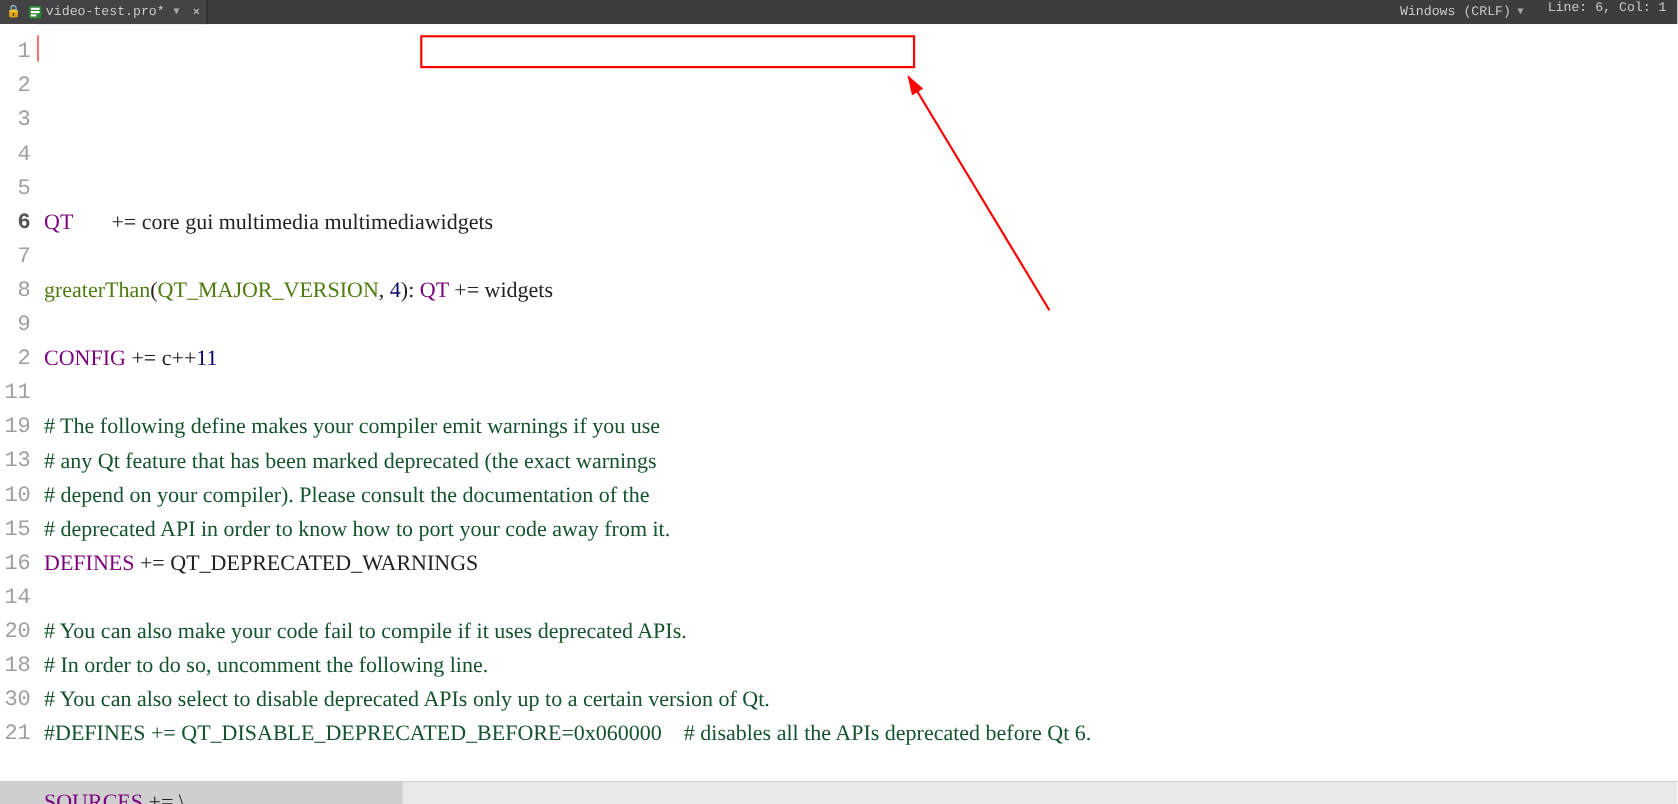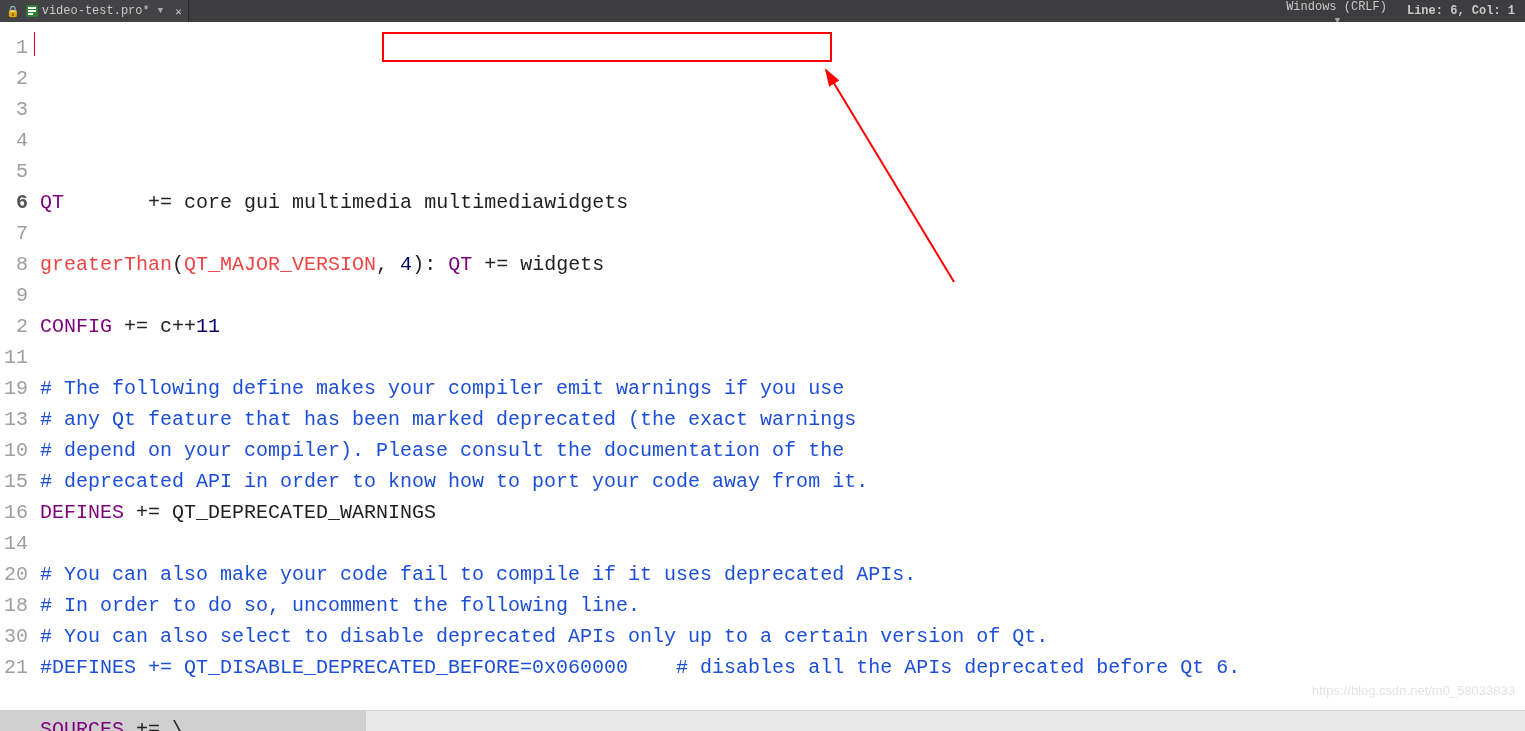--- a/index.html
+++ b/index.html
@@ -21,22 +21,22 @@
     gap: 4px;
     border-right: 1px solid #2a2a2a;
     background: #434345;
   }
   .filetype-icon { width:12px; height:12px; display:inline-block;}
   .filetype-icon svg { width:12px; height:12px; display:block;}
   .tab .dropdown-icon, .enc .dropdown-icon { font-size:9px; padding-left:4px; padding-right:2px; color:#aaa;}
   .tab .close-icon { font-size:11px; padding-left:6px; color:#ccc;}
   .lock-icon { color:#888; font-size:11px; padding-right:2px;}
   .spacer { flex:1;}
-  .enc { display:flex; align-items:center; padding:0 10px; gap:2px;flex-direction:column;}
-  .pos { display:flex; align-items:center; padding:0 10px;font-weight:bold;}
+  .enc { display:flex; align-items:center; padding:0 10px; gap:2px;}
+  .pos { display:flex; align-items:flex-start; padding:0 10px;}
   
   .editor {
     position: relative;
     display: flex;
     height: 688px;
     font-size: 20px;
     line-height: 31px;
     background:#fff;
   }
   .gutter {
@@ -50,24 +50,24 @@
   }
   .gutter div.current { color:#555; font-weight:bold;}
   .code {
     flex:1;
     padding-top:10px;
     padding-left:6px;
     white-space: pre;
     color:#222;
     position:relative;
   }
-  .code-line { height:31px; }
+  .code-line { height:31px;font-family:Liberation Serif, serif; }
   .kw    { color:#7d007d; } 
-  .ident { color:#ef4444; }
-  .cmt   { color:#1d4ed8;margin-top:40px; }
+  .ident { color:#4d7c0f; }
+  .cmt   { color:#14532d;margin-top:40px; }
   .num   { color:#006; }
   .op    { color:#222;}
   .highlight-box {
     position:absolute;
     border:2px solid #ff0000;
     pointer-events:none;
   }
   .arrow {
     position:absolute;
     pointer-events:none;
@@ -154,18 +154,17 @@
     <div class="highlight-box" id="hlbox" style="top: 10px; left: 348px; width: 450px; height: 30px;"></div>
     <svg class="arrow" id="arrow" width="1525" height="688" style="left:0;top:0;position:absolute;">
       <defs>
         <marker id="ah" markerWidth="10" markerHeight="10" refX="8" refY="3" orient="auto">
           <path d="M0,0 L0,6 L9,3 z" fill="#ff0000"></path>
         </marker>
       </defs>
       <line id="arrowline" stroke="#ff0000" stroke-width="2" marker-end="url(#ah)" x1="920" y1="260" x2="792" y2="48"></line>
     </svg>
   <div class="code-line"><span class="kw">QT       </span><span class="op">+=</span><span> core</span><span> gui </span><span>multimedia</span><span> </span><span>multimediawidgets</span></div><div class="code-line"></div><div class="code-line"><span class="ident">greaterThan</span><span>(</span><span class="ident">QT_MAJOR_VERSION</span><span>,</span><span> </span><span class="num">4</span><span>)</span><span>:</span><span> </span><span class="kw">QT</span><span> </span><span>+=</span><span> widgets</span></div><div class="code-line"></div><div class="code-line"><span class="kw">CONFIG</span><span> </span><span>+=</span><span> c</span><span>++</span><span class="num">11</span></div><div class="code-line"></div><div class="code-line"><span class="cmt"># The following define makes your compiler emit warnings if you use</span></div><div class="code-line"><span class="cmt"># any Qt feature that has been marked deprecated (the exact warnings</span></div><div class="code-line"><span class="cmt"># depend on your compiler). Please consult the documentation of the</span></div><div class="code-line"><span class="cmt"># deprecated API in order to know how to port your code away from it.</span></div><div class="code-line"><span class="kw">DEFINES</span><span> </span><span>+=</span><span> QT_DEPRECATED_WARNINGS</span></div><div class="code-line"></div><div class="code-line"><span class="cmt"># You can also make your code fail to compile if it uses deprecated APIs.</span></div><div class="code-line"><span class="cmt"># In order to do so, uncomment the following line.</span></div><div class="code-line"><span class="cmt"># You can also select to disable deprecated APIs only up to a certain version of Qt.</span></div><div class="code-line"><span class="cmt">#DEFINES += QT_DISABLE_DEPRECATED_BEFORE=0x060000    # disables all the APIs deprecated before Qt 6.</span></div><div class="code-line"></div><div class="code-line"><span class="kw">SOURCES</span><span> </span><span>+=</span><span> \</span></div></div>
-  <div class="watermark">https://blog.csdn.net/m0_58033833</div>
 </div>
 
 <div class="hscroll">
   <div class="thumb"></div>
 </div>
 
 </body></html>

